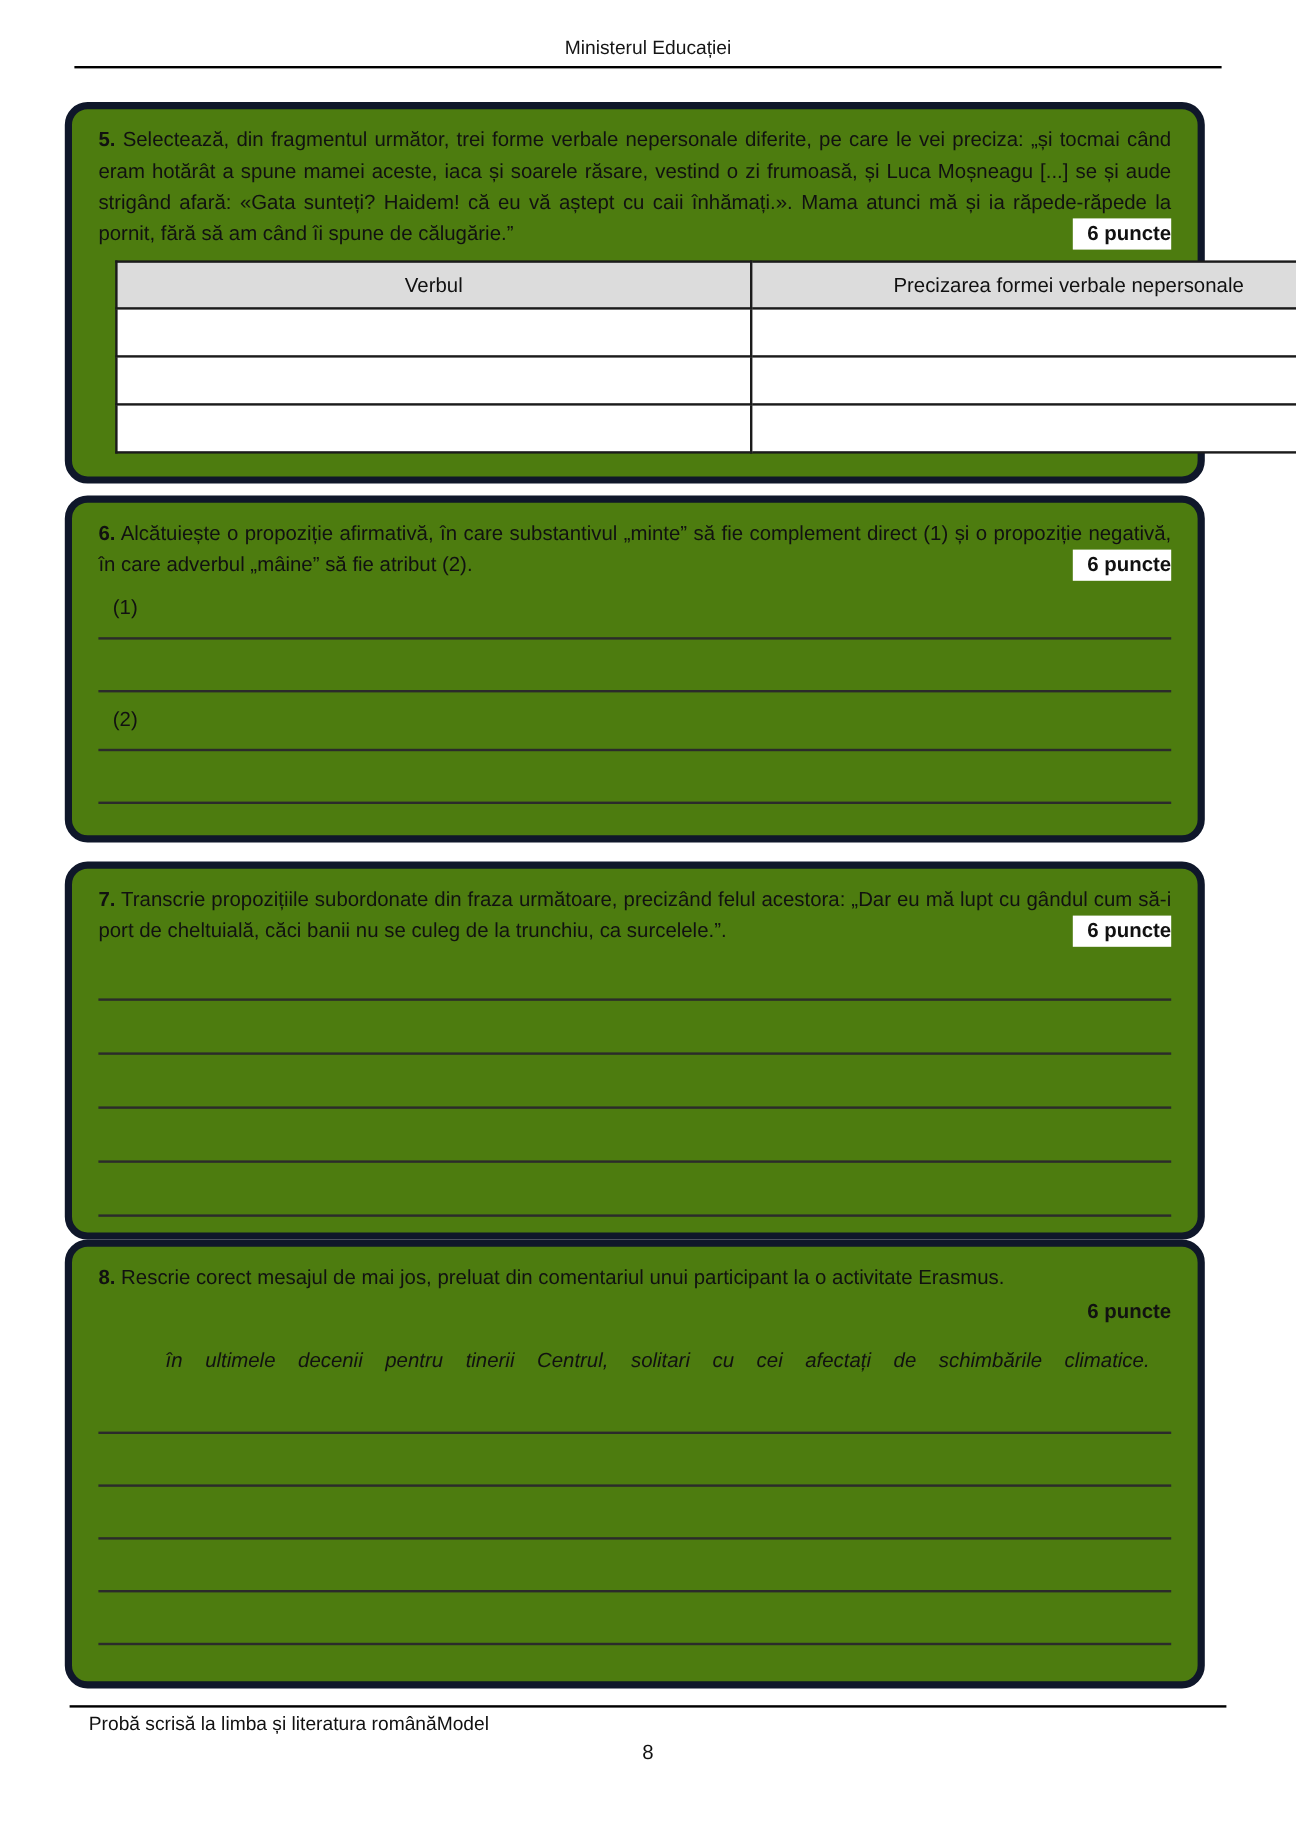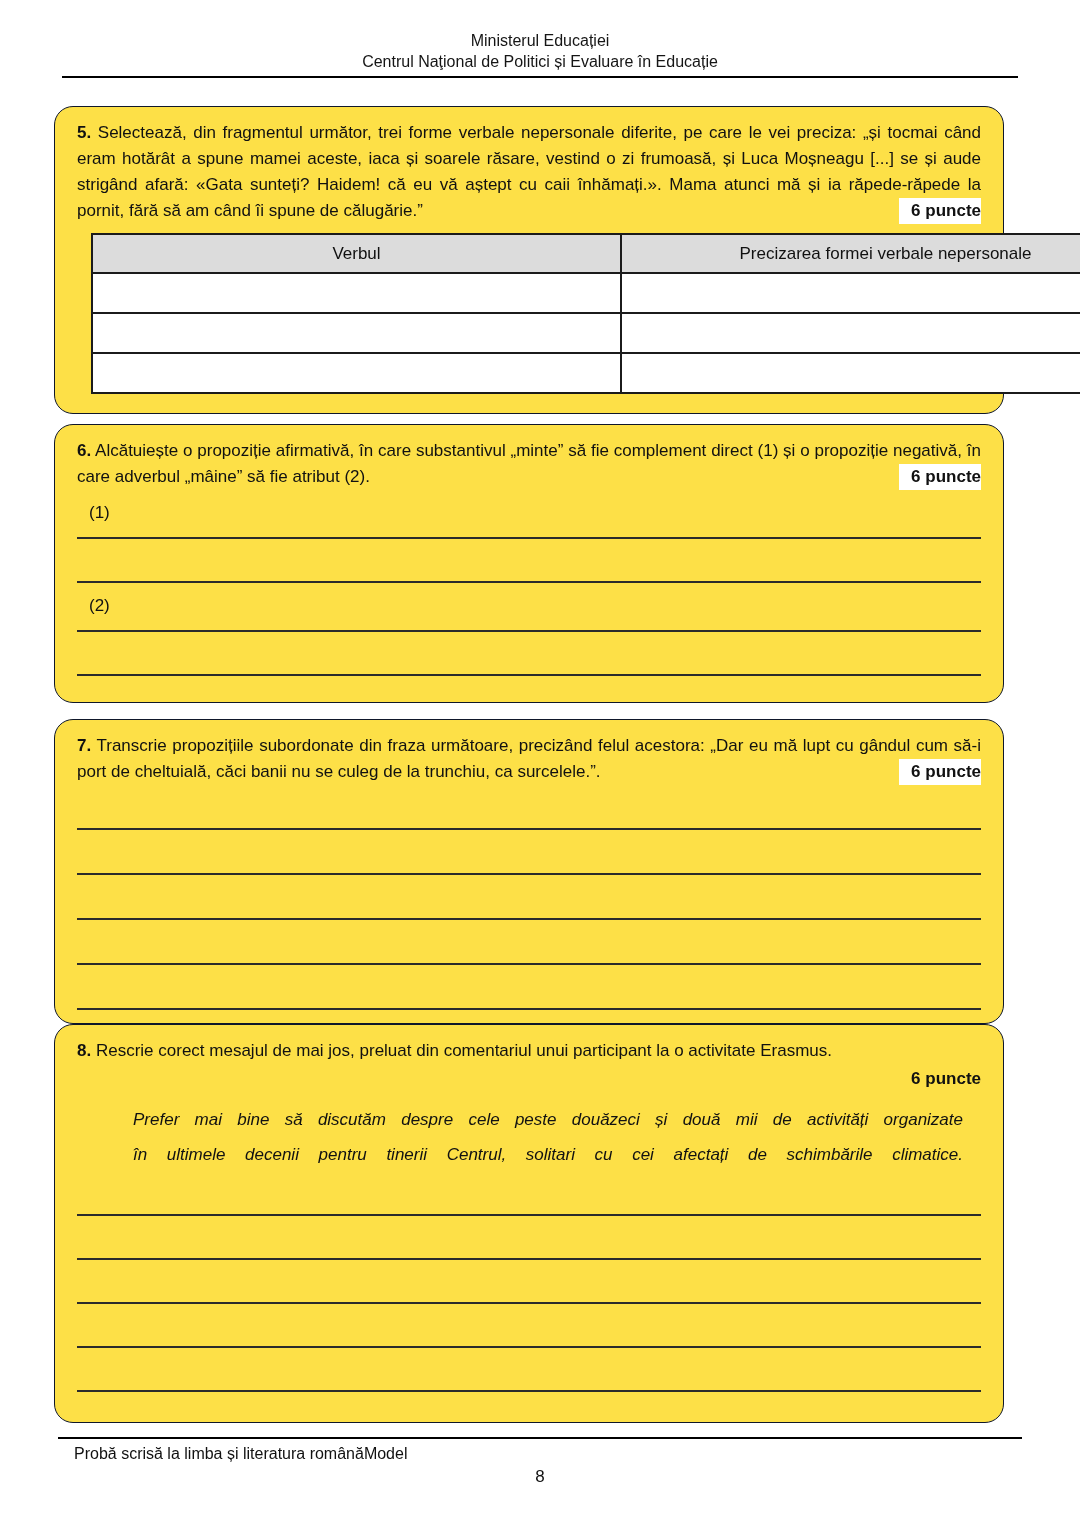--- a/index.html
+++ b/index.html
@@ -8,22 +8,22 @@
     font-family:"Liberation Sans","DejaVu Sans",sans-serif;color:#111;
     position:relative;
   }
   
   .header{padding-top:30px;text-align:center;font-size:16px;line-height:21px;color:#151515;}
   .hrule{height:0;border-top:2px solid #000;margin:4px 62px 0 62px;}
 
   
   .qbox{
     box-sizing:border-box;width:950px;margin-left:54px;
-    border:1px solid #0f172a;border-radius:19px;
-    padding:13px 22px 13px 22px;background:#fde047;
+    border:6px solid #0f172a;border-radius:19px;
+    padding:13px 22px 13px 22px;background:#4d7c0f;
   }
   #box5{margin-top:28px;}
   #box6{margin-top:10px;padding-bottom:26px;}
   #box7{margin-top:16px;padding-bottom:13px;}
   #box8{margin-top:0;padding-bottom:30px;}
 
   .qtext{font-size:17px;line-height:26px;text-align:justify;position:relative;margin:0;}
   .qnum{font-weight:bold;}
   .pts-inline{
     position:absolute;right:0;bottom:0;font-weight:bold;background:#fff;padding-left:12px;
@@ -52,21 +52,20 @@
   
   .frule{height:0;border-top:2px solid #000;margin:14px 58px 0 58px;}
   .footer-row{display:flex;margin:4px 66px 0 74px;font-size:16px;line-height:21px;}
   .page-num{text-align:center;font-size:17px;margin-top:3px;}
 </style>
 </head>
 <body>
 
 <div class="header">
   <div>Ministerul Educației</div>
-  <div>Centrul Naţional de Politici și Evaluare în Educație</div>
 </div>
 <div class="hrule"></div>
 
 <div class="qbox" id="box5">
   <p class="qtext"><span class="qnum">5.</span>
     <span>Selectează, din fragmentul următor, trei forme verbale nepersonale diferite, pe care le vei preciza: „și tocmai când eram hotărât a spune mamei aceste, iaca și soarele răsare, vestind o zi frumoasă, și Luca Moșneagu [...] se și aude strigând afară: «Gata sunteți? Haidem! că eu vă aștept cu caii înhămați.». Mama atunci mă și ia răpede-răpede la pornit, fără să am când îi spune de călugărie.”</span>
     <span class="pts-inline">6 puncte</span>
   </p>
   <table class="vtable">
     <thead>
@@ -118,21 +117,20 @@
       <div class="ans-line"></div>
     </div>
 </div>
 
 <div class="qbox" id="box8">
   <p class="qtext"><span class="qnum">8.</span>
     <span>Rescrie corect mesajul de mai jos, preluat din comentariul unui participant la o activitate Erasmus.</span>
   </p>
   <div class="pts-line">6 puncte</div>
   <div class="msg">
-    <div class="m-line">Prefer mai bine să discutăm despre cele peste douăzeci și două mii de activități organizate</div>
     <div class="m-line">în ultimele decenii pentru tinerii Centrul, solitari cu cei afectați de schimbările climatice.</div>
   </div>
   <div class="lines lines8">
     <div class="ans-line"></div>
   <div class="ans-line"></div>
       <div class="ans-line"></div>
       <div class="ans-line"></div>
       <div class="ans-line"></div>
     </div>
 </div>

